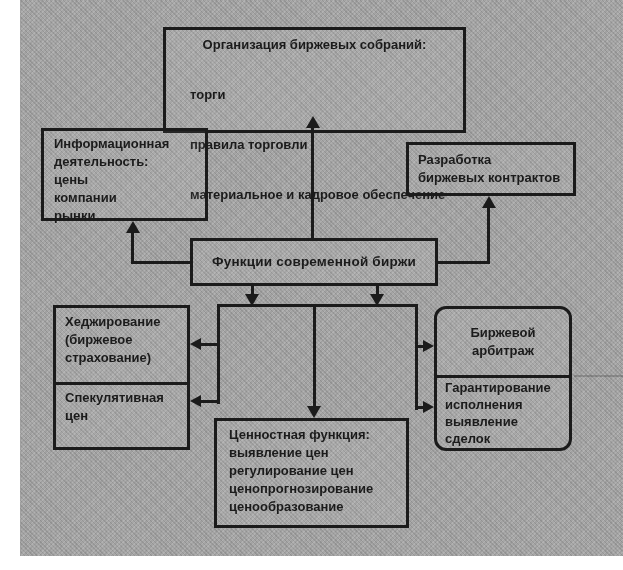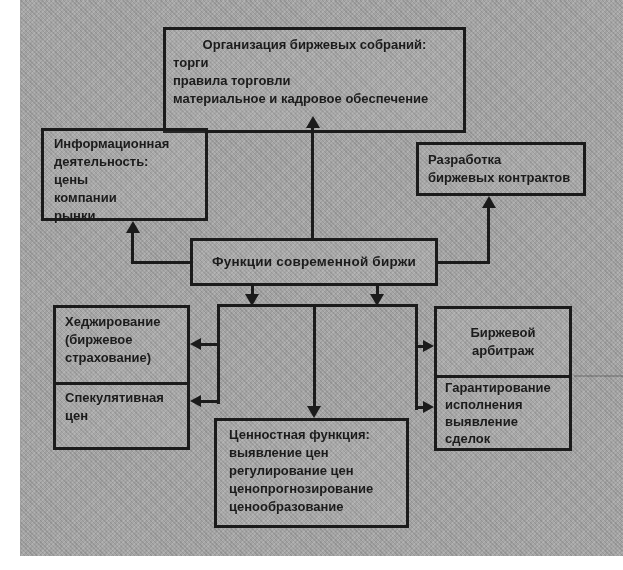--- a/index.html
+++ b/index.html
@@ -25,21 +25,21 @@
     color:var(--ink);font-weight:700;font-size:13px;line-height:18px;
     background:rgba(255,255,255,0.05);
   }
   .ln{position:absolute;display:block;background:var(--ink);}
   .ah{position:absolute;width:0;height:0;display:block;}
   .ah-up{border-left:7px solid transparent;border-right:7px solid transparent;border-bottom:12px solid var(--ink);}
   .ah-down{border-left:7px solid transparent;border-right:7px solid transparent;border-top:12px solid var(--ink);}
   .ah-left{border-top:6px solid transparent;border-bottom:6px solid transparent;border-right:11px solid var(--ink);}
   .ah-right{border-top:6px solid transparent;border-bottom:6px solid transparent;border-left:11px solid var(--ink);}
   .title-center{text-align:center;padding:6px 4px 0 4px;}
-  .items-left{padding-left:7px;}
+  .items-left{padding-left:24px;margin-top:32px;}
   .stack{position:absolute;border:3px solid var(--ink);box-sizing:border-box;display:flex;flex-direction:column;
     color:var(--ink);font-weight:700;font-size:13px;line-height:18px;background:rgba(255,255,255,0.05);}
   .stack .cell{box-sizing:border-box;}
   .divider{border-bottom:3px solid var(--ink);}
   .center-lab{display:flex;align-items:center;justify-content:center;font-size:13.5px;letter-spacing:.2px;}
   .artifact{position:absolute;background:rgba(30,30,30,.22);}
 </style>
 </head>
 <body>
 
@@ -53,42 +53,42 @@
       <div class="items-left">материальное и кадровое обеспечение</div>
     </div>
 
     <div class="box" style="left:21px;top:128px;width:167px;height:93px;padding:4px 6px 0 10px;">
       <div>Информационная деятельность:</div>
       <div>цены</div>
       <div>компании</div>
       <div>рынки</div>
     </div>
 
-    <div class="box" style="left:396px;top:142px;width:170px;height:54px;padding:6px 2px 0 9px;">
+    <div class="box" style="left:386px;top:142px;width:170px;height:54px;padding:6px 2px 0 9px;">
       <div>Разработка</div>
       <div>биржевых контрактов</div>
     </div>
 
     <div class="box center-lab" style="left:170px;top:238px;width:248px;height:48px;">
       <span>Функции современной биржи</span>
     </div>
 
     <div class="stack" style="left:33px;top:305px;width:137px;height:145px;">
       <div class="cell divider" style="height:77px;padding:5px 2px 5px 9px;">
         <div>Хеджирование</div>
         <div>(биржевое</div>
         <div>страхование)</div>
       </div>
       <div class="cell" style="flex:1;padding:4px 2px 0 9px;">
         <div>Спекулятивная</div>
         <div>цен</div>
       </div>
     </div>
 
-    <div class="stack" style="left:414px;top:306px;width:138px;height:145px;">
+    <div class="stack" style="left:414px;top:306px;width:138px;height:145px;border-radius:12px;">
       <div class="cell divider" style="height:69px;display:flex;flex-direction:column;align-items:center;justify-content:center;text-align:center;">
         <div>Биржевой</div>
         <div>арбитраж</div>
       </div>
       <div class="cell" style="flex:1;padding:1px 2px 0 8px;line-height:17px;">
         <div>Гарантирование</div>
         <div>исполнения</div>
         <div>выявление</div>
         <div>сделок</div>
       </div>

